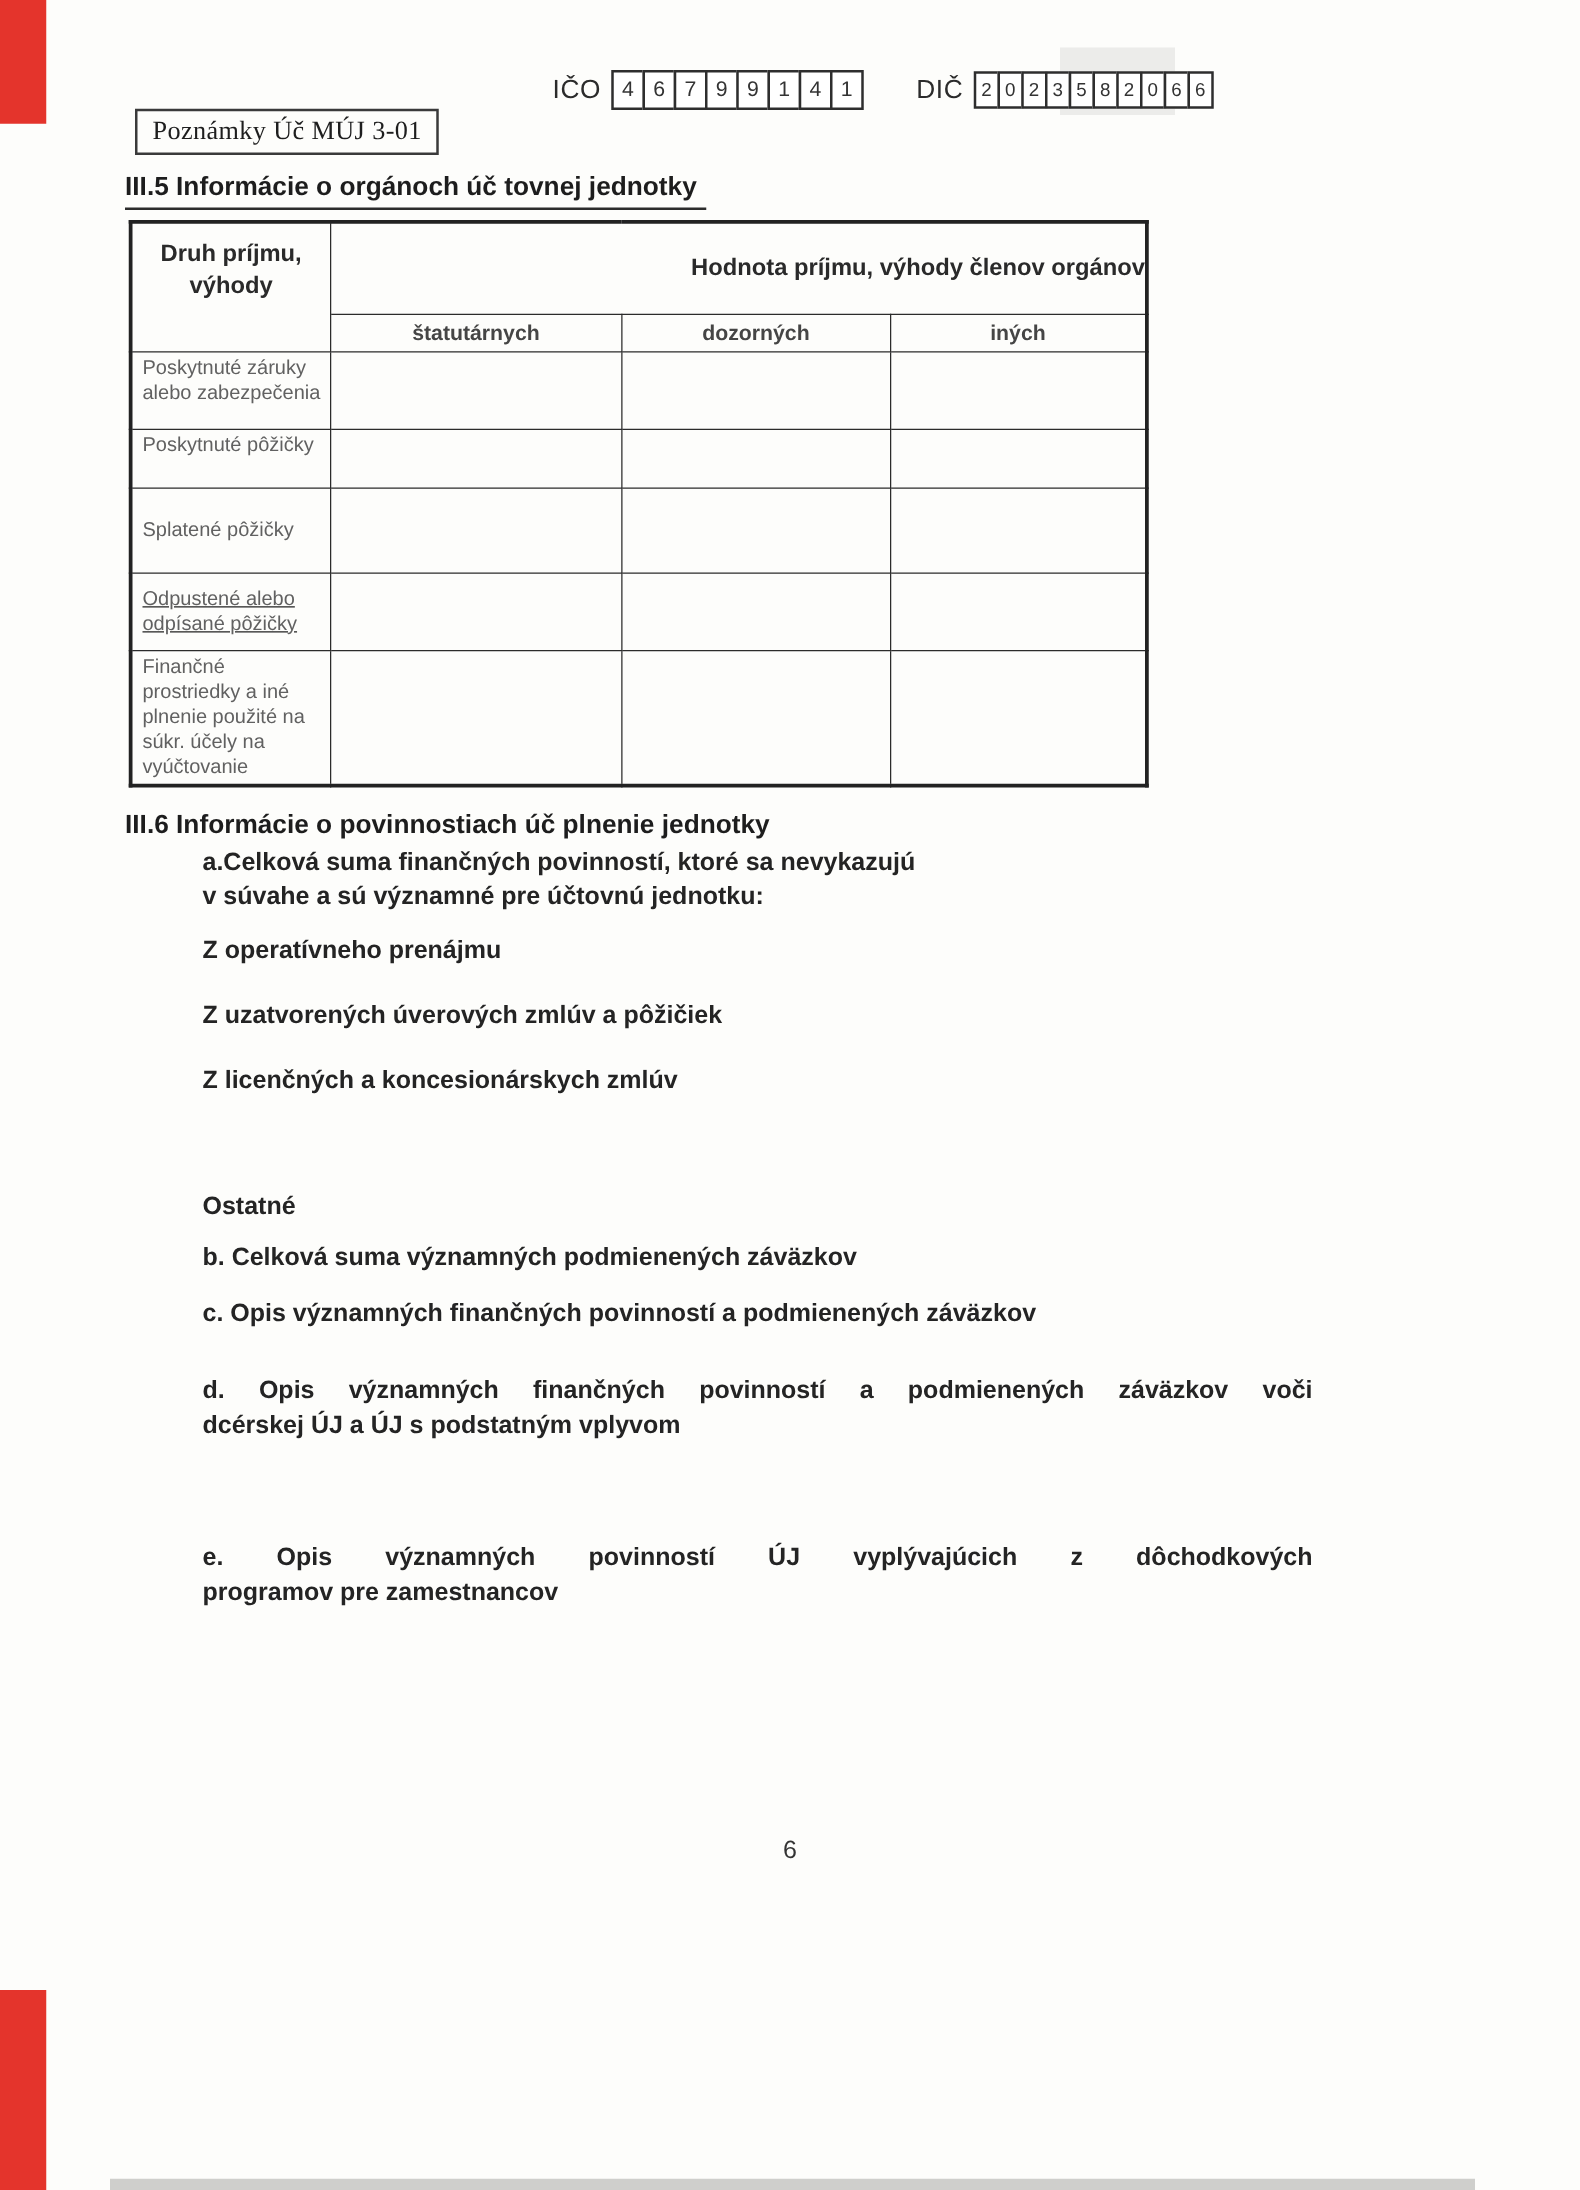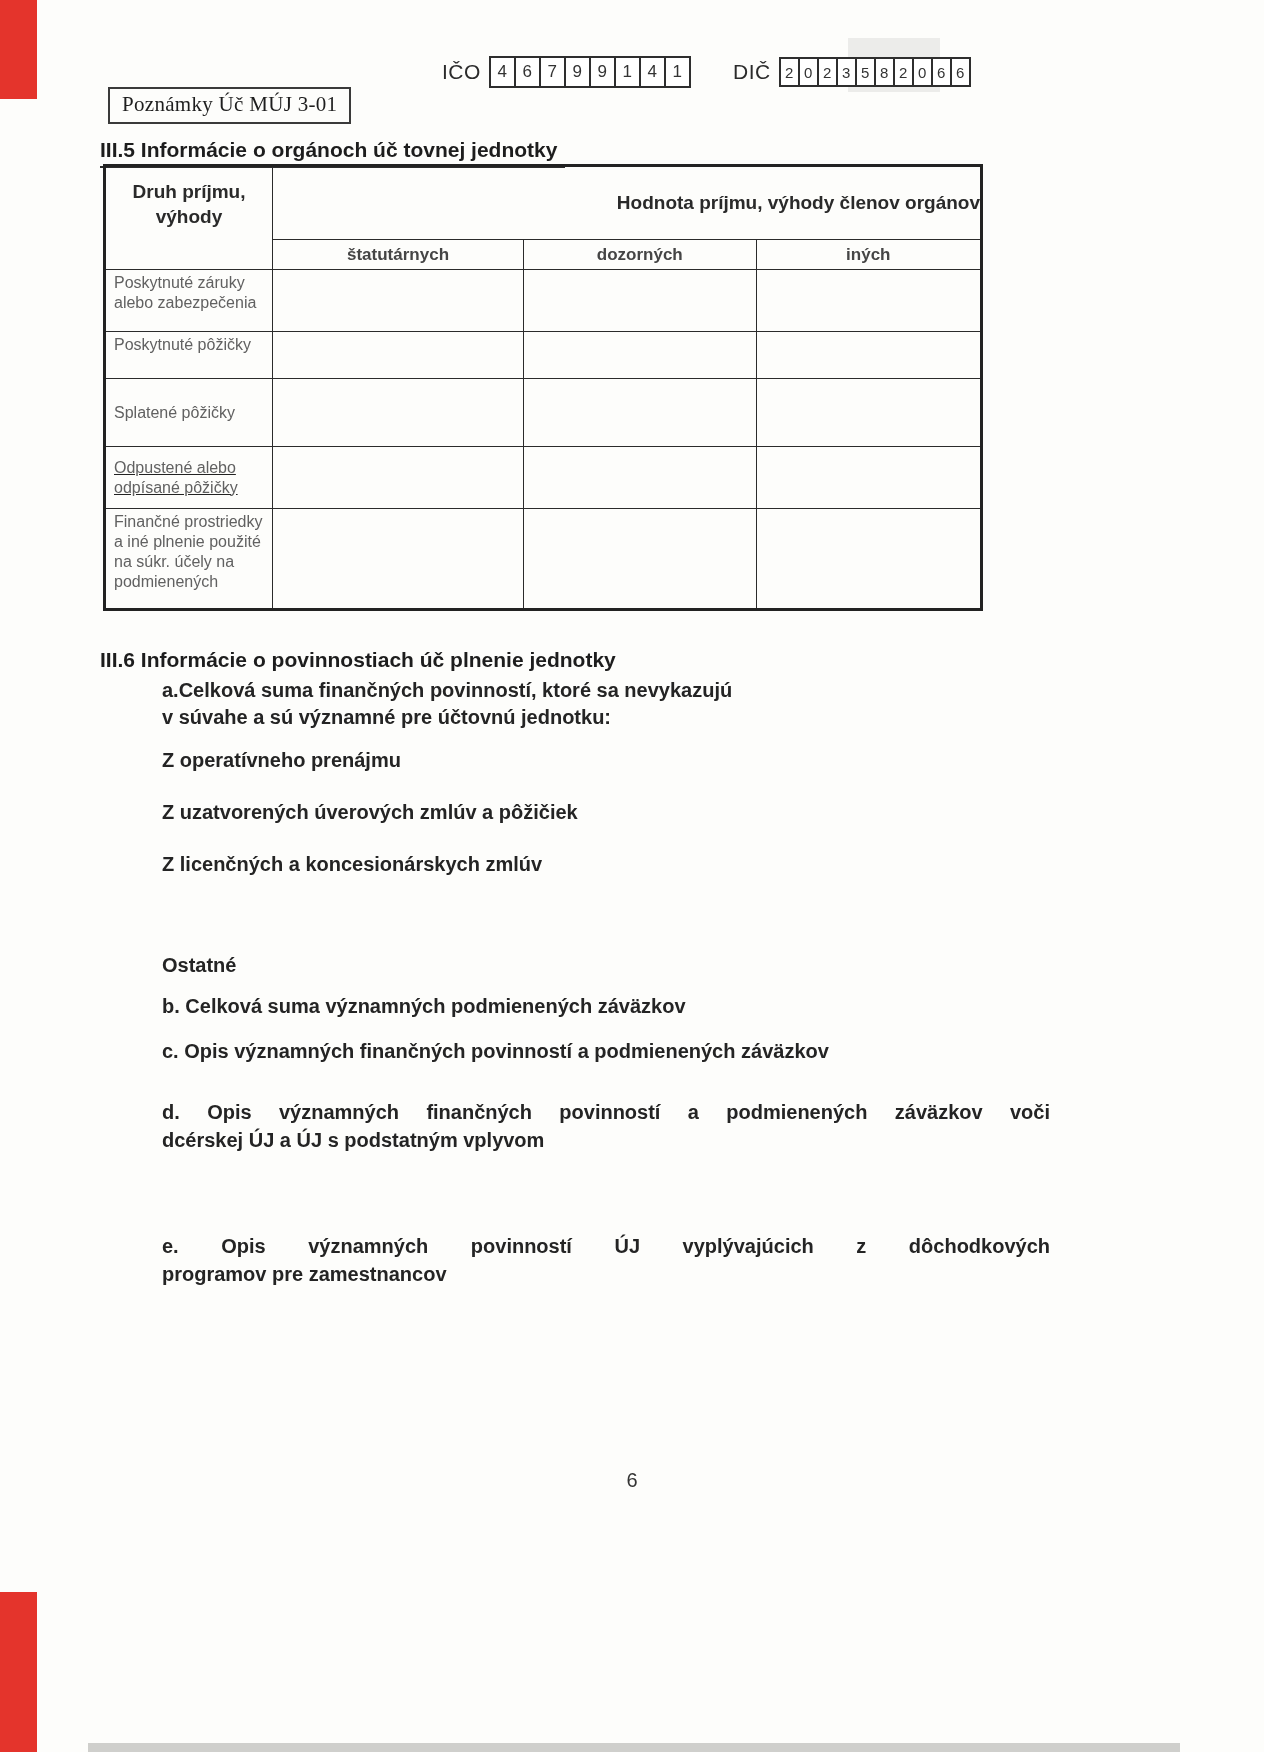--- a/index.html
+++ b/index.html
@@ -46,22 +46,22 @@
   .field-ico .digit { width: 27px; }
   .field-dic .digit { width: 21px; height: 30px; font-size: 15px; }
 
   
   .s5-title {
     position: absolute; left: 100px; top: 138px;
     font-size: 21px; font-weight: bold; color: #1d1d1d;
     border-bottom: 2px solid #2c2c2c; padding-bottom: 4px; padding-right: 8px;
   }
   table.s5-table {
-    position: absolute; left: 103px; top: 164px;
-    width: 880px; border-collapse: collapse;
+    position: absolute; left: 103px; top: 176px;
+    width: 816px; border-collapse: collapse;
     border: 3px solid #222;
   }
   .s5-table td { border: 1.5px solid #2b2b2b; }
   .th-left {
     text-align: center; vertical-align: middle;
     font-weight: bold; font-size: 19px; color: #2a2a2a;
     white-space: pre-line; padding-bottom: 26px; line-height: 1.3;
   }
   .th-main { height: 74px; text-align: right; vertical-align: middle; font-weight: bold; font-size: 19px; color: #2a2a2a; }
   .subhead td { height: 30px; text-align: center; vertical-align: middle; font-size: 17px; font-weight: bold; color: #454545; }
@@ -174,21 +174,21 @@
         <td class="val"></td>
         <td class="val"></td>
       </tr>
       <tr class="h4 vmid">
         <td class="row-label">Odpustené alebo odpísané pôžičky</td>
         <td class="val"></td>
         <td class="val"></td>
         <td class="val"></td>
       </tr>
       <tr class="h5">
-        <td class="row-label">Finančné prostriedky a iné plnenie použité na súkr. účely na podmienených</td>
+        <td class="row-label">Finančné prostriedky a iné plnenie použité na súkr. účely na vyúčtovanie</td>
         <td class="val"></td>
         <td class="val"></td>
         <td class="val"></td>
       </tr>
     </tbody>
   </table>
 
   <div class="s6 s6-title">III.6 Informácie o povinnostiach úč  plnenie jednotky</div>
 
   <div class="s6 item-a">

